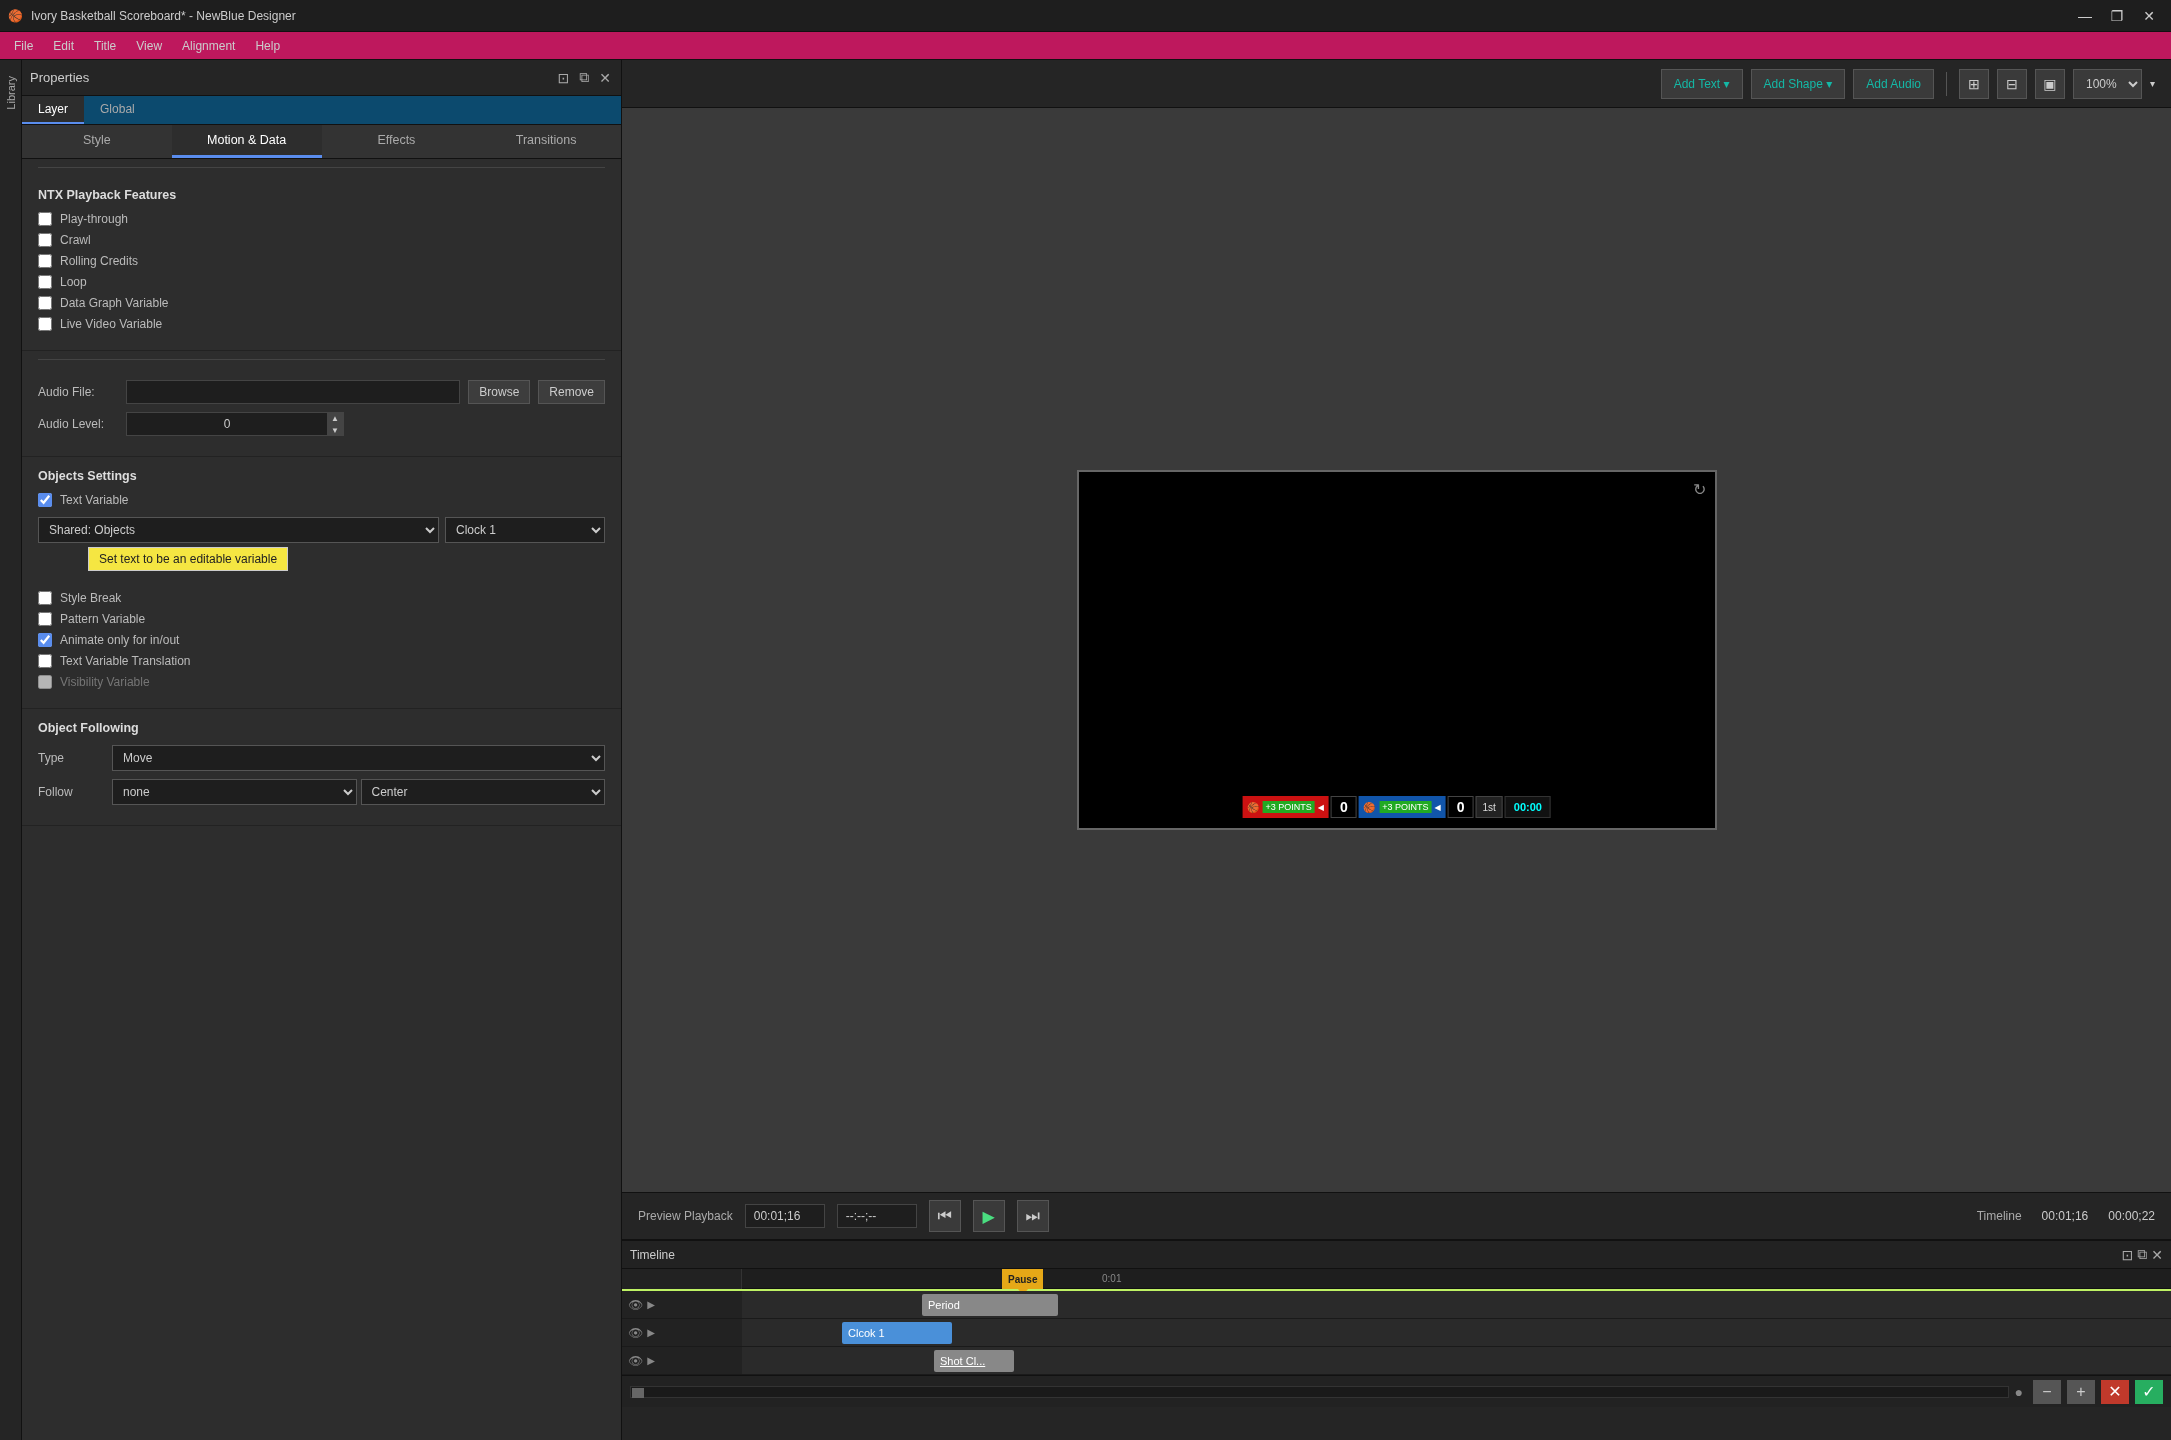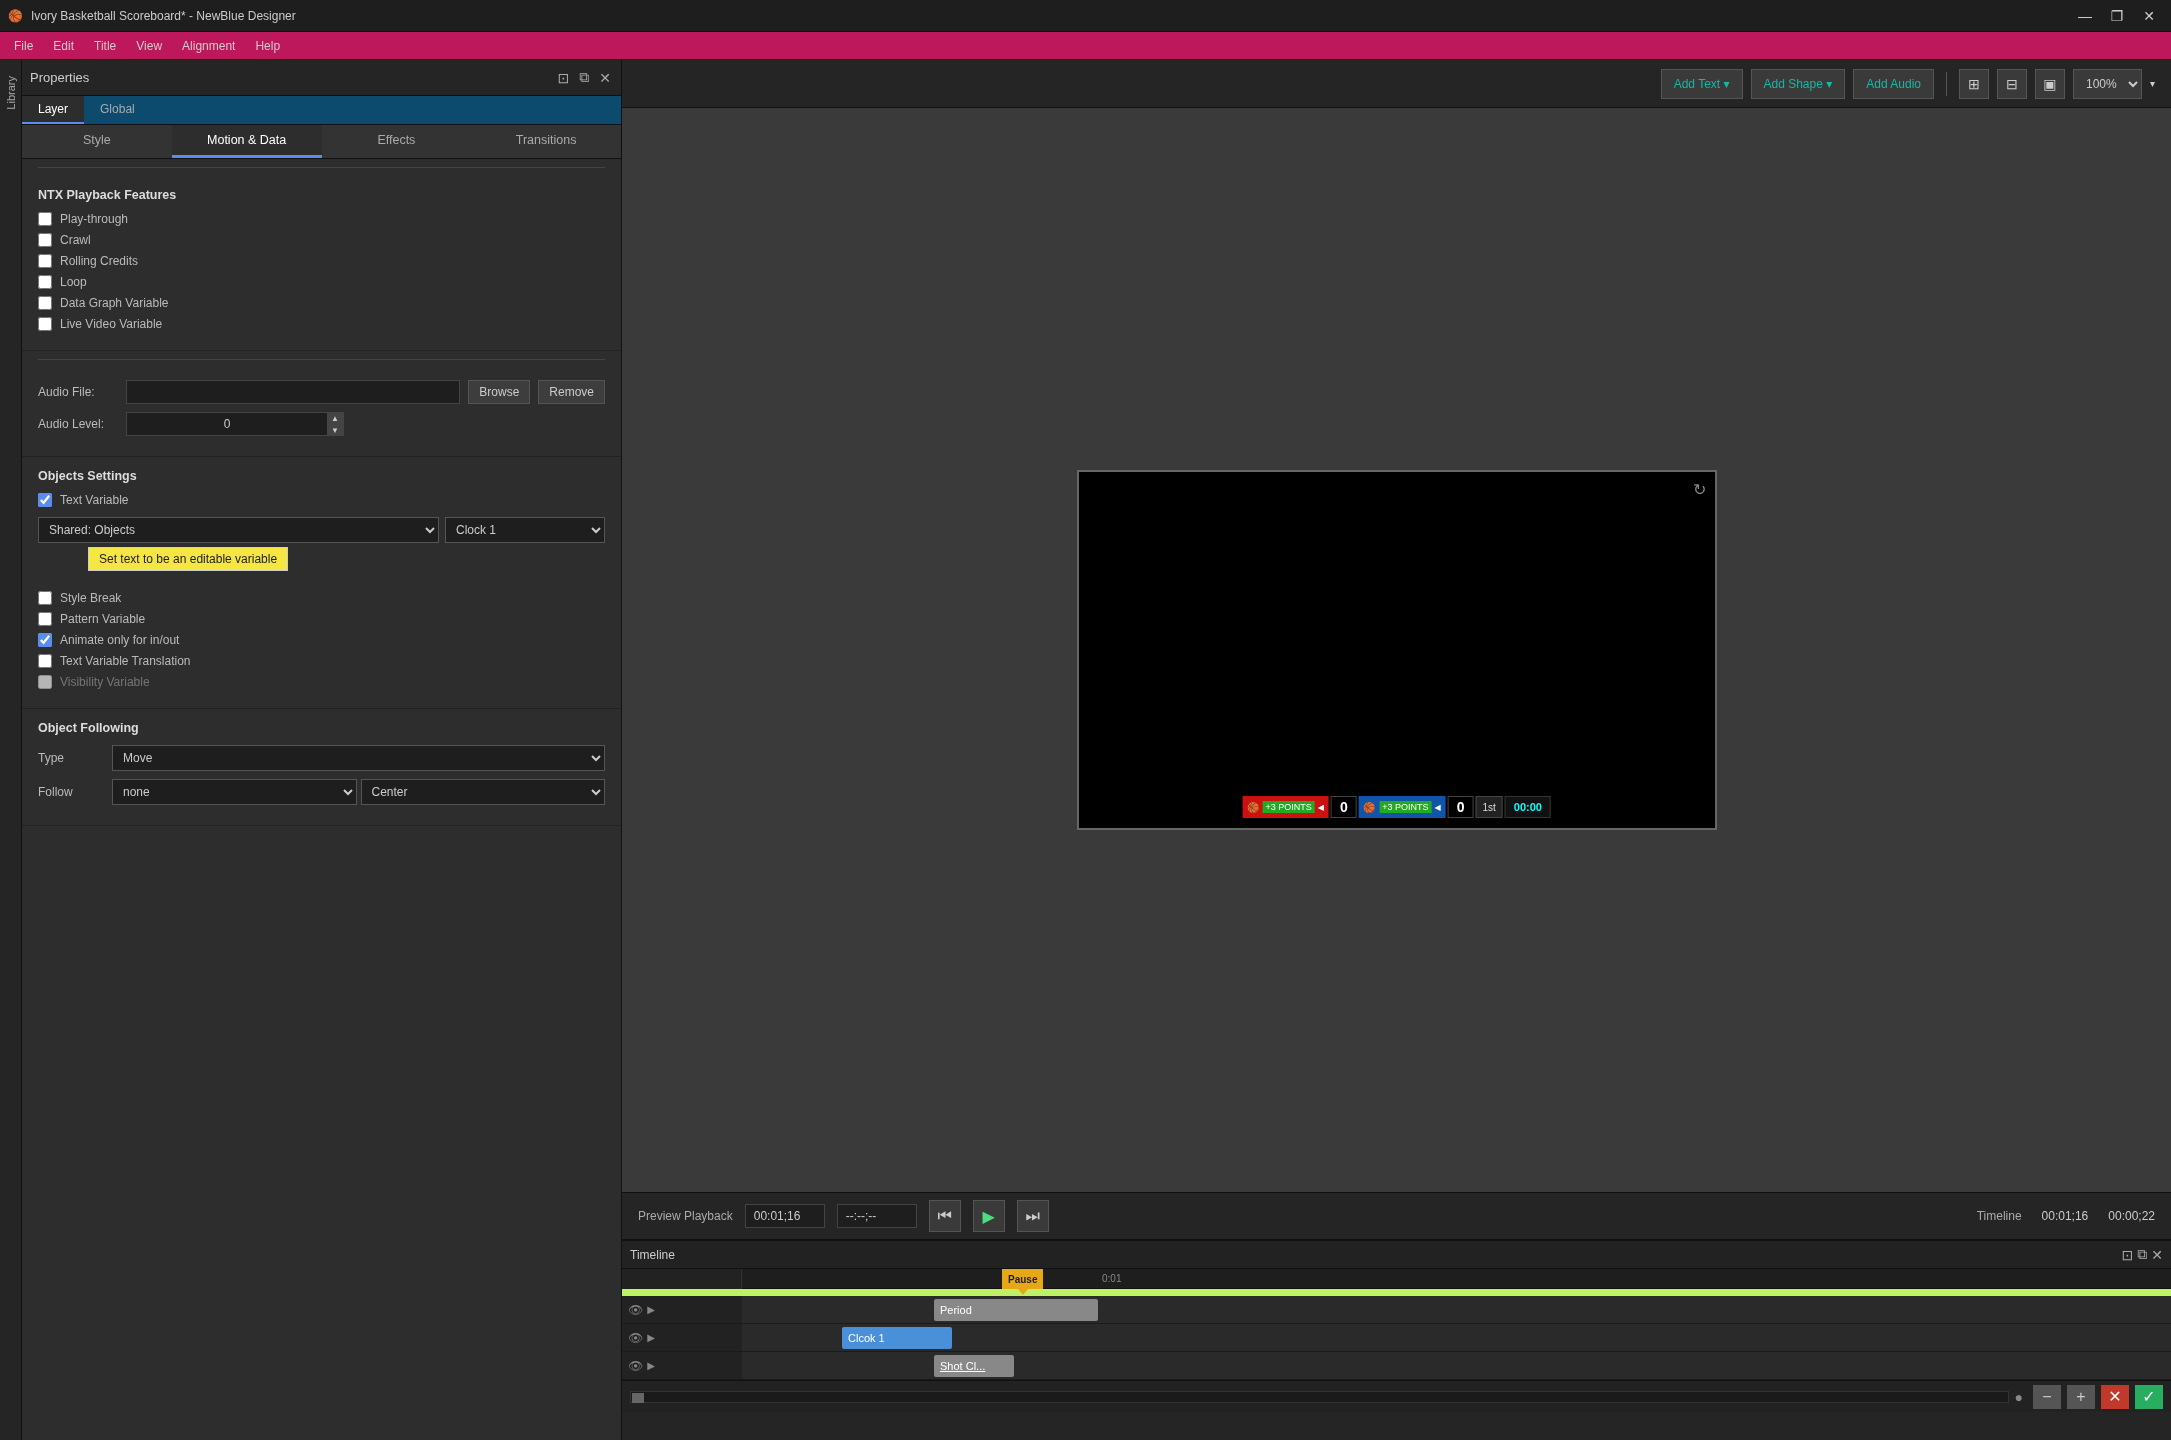--- a/index.html
+++ b/index.html
@@ -561,21 +561,21 @@
       top: 3px;
       display: flex;
       align-items: center;
       padding: 0 6px;
       font-size: 11px;
       color: #fff;
       border-radius: 2px;
       white-space: nowrap;
       overflow: hidden;
     }
-    .clip-period { background: #888; left: 192px; width: 164px; }
+    .clip-period { background: #888; left: 180px; width: 136px; }
     .clip-clock { background: #4a90d9; left: 100px; width: 110px; }
     .clip-shot { background: #888; left: 192px; width: 80px; text-decoration: underline; }
 
     .timeline-footer {
       display: flex;
       align-items: center;
       justify-content: flex-end;
       padding: 4px 8px;
       background: #222;
       border-top: 1px solid #111;
@@ -837,21 +837,21 @@
 
       <div class="timeline-header">
         <span class="timeline-title">Timeline</span>
         <div class="timeline-header-btns">
           <button class="tl-btn">⊡</button>
           <button class="tl-btn">⧉</button>
           <button class="tl-btn">✕</button>
         </div>
       </div>
 
-      <div style="display:flex; border-bottom:7px solid #bef264;">
+      <div style="display:flex; border-bottom:2px solid #bef264;">
         <div style="width:120px; background:#222; flex-shrink:0; border-right:1px solid #333;"></div>
         <div class="timeline-ruler" style="flex:1; position:relative; margin-left:0;">
 
           <div class="pause-marker" style="left:260px; top:0;">
             <span>Pause</span>
             <span class="pause-triangle"></span>
           </div>
 
           <span class="ruler-mark" style="left:360px;">0:01</span>
         </div>

